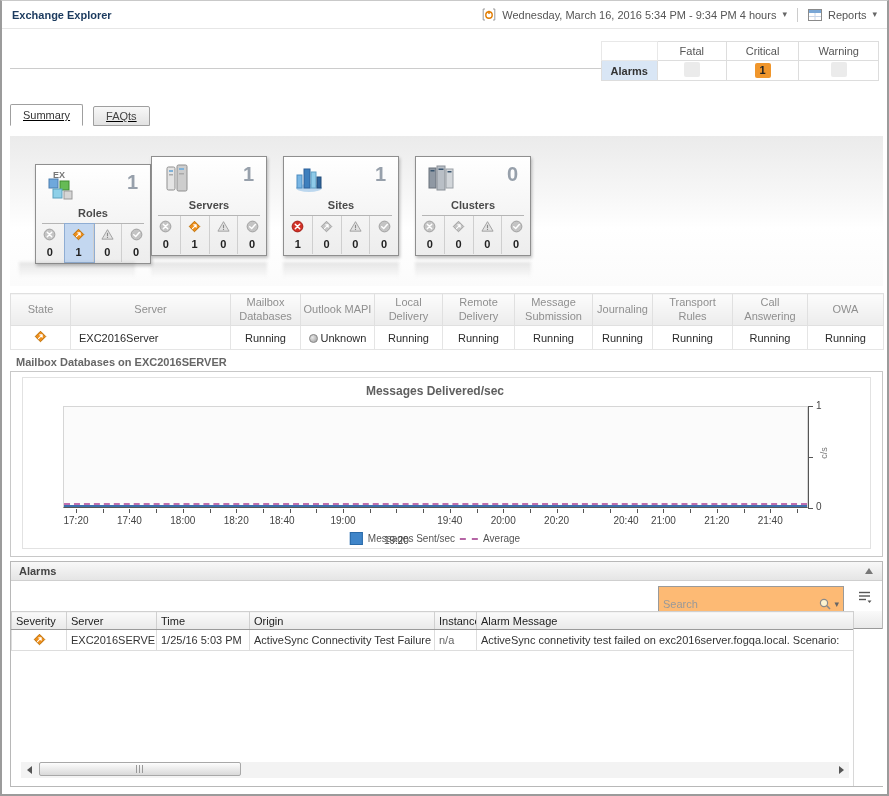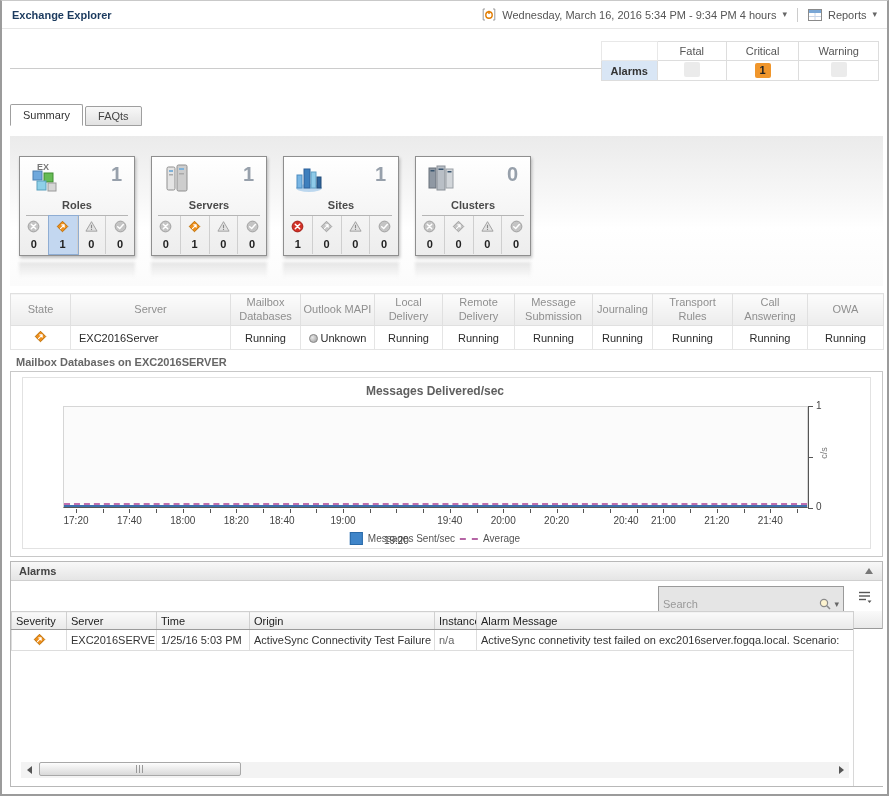--- a/index.html
+++ b/index.html
@@ -20,21 +20,21 @@
 
   
   .alarm-summary{position:absolute;right:8px;top:40px;border-collapse:collapse;font-size:11px;}
   .alarm-summary td{border:1px solid #ddd;text-align:center;background:#fff;padding:1px 19px;height:16px;}
   .alarm-summary .col-head{color:#555;min-width:30px;}
   .alarm-summary .alarms-label{background:#d9e6f5;font-weight:bold;color:#333;padding:1px 9px;}
   .badge{display:inline-block;width:16px;height:15px;line-height:15px;border-radius:2px;background:#ebebeb;font-size:11px;color:#222;font-weight:bold;}
   .badge.critical{background:#f0962c;}
 
   
-  .tabs{position:absolute;left:8px;top:103px;display:flex;align-items:flex-end;gap:2px;}
+  .tabs{position:absolute;left:8px;top:103px;display:flex;align-items:flex-end;gap:10px;text-decoration:underline;}
   .tab{box-sizing:border-box;border:1px solid #9f9f9f;border-radius:2px 2px 0 0;padding:0 12px;font-size:11px;color:#333;cursor:pointer;}
   .tab.active{background:#fff;height:22px;line-height:21px;border-bottom-color:#fff;}
   .tab.inactive{background:linear-gradient(180deg,#f8f8f8,#e2e2e2);height:20px;line-height:19px;color:#444;}
 
   
   .band{position:absolute;left:8px;top:135px;width:873px;height:150px;background:linear-gradient(180deg,#ebebeb 0%,#f7f7f7 40%,#ffffff 62%,#fbfbfb 100%);}
   .tile{position:absolute;top:20px;width:116px;height:100px;box-sizing:border-box;border:1px solid #8f8f8f;background:linear-gradient(180deg,#ffffff,#ededed);box-shadow:1px 2px 3px rgba(0,0,0,0.25);}
   .tile-top{position:relative;height:42px;}
   .tile-icon{position:absolute;left:8px;top:4px;width:34px;height:34px;}
   .tile-count{position:absolute;right:12px;top:6px;font-size:20px;font-weight:bold;color:#97a0ab;}
@@ -71,21 +71,21 @@
   .x-lab{position:absolute;top:137px;transform:translateX(-50%);font-size:10px;color:#444;white-space:nowrap;}
   .legend{position:absolute;left:412px;top:154px;transform:translateX(-50%);display:flex;align-items:center;gap:5px;font-size:10px;color:#555;white-space:nowrap;}
   .legend-swatch{display:inline-block;width:11px;height:11px;background:#3f85c9;border:1px solid #2a6aa8;}
   .legend-dash{display:inline-block;width:18px;border-top:2px dashed #b565a5;}
 
   
   .alarms-panel{position:absolute;left:8px;top:560px;width:873px;height:226px;box-sizing:border-box;border:1px solid #b8b8b8;background:#fff;}
   .alarms-header{position:relative;height:18px;background:linear-gradient(180deg,#f8f8f8,#e5e5e5);border-bottom:1px solid #cfcfcf;font-size:11px;font-weight:bold;color:#444;line-height:18px;padding-left:8px;}
   .collapse-arrow{position:absolute;right:9px;top:6px;width:0;height:0;border-left:4px solid transparent;border-right:4px solid transparent;border-bottom:6px solid #777;cursor:pointer;}
   .alarms-toolbar{position:relative;height:30px;}
-  .search-box{position:absolute;right:38px;top:5px;width:186px;height:36px;box-sizing:border-box;border:1px solid #9a9a9a;background:#e5e5e5;display:flex;align-items:center;}
+  .search-box{position:absolute;right:38px;top:5px;width:186px;height:36px;box-sizing:border-box;border:1px solid #9a9a9a;background:#fdba74;display:flex;align-items:center;}
   .search-box input{flex:1;min-width:0;border:none;outline:none;font-size:11px;padding:0 4px;color:#333;font-family:"Liberation Sans",sans-serif;background:transparent;}
   .search-box input::placeholder{color:#999;}
   .search-icons{display:flex;align-items:center;gap:2px;padding-right:4px;cursor:pointer;}
   .customizer{position:absolute;right:9px;top:9px;cursor:pointer;}
   .alarms-table{position:absolute;left:0;top:49px;width:842px;border-collapse:collapse;table-layout:fixed;}
   .alarms-table th{background:linear-gradient(180deg,#fafafa,#e9e9e9);border:1px solid #d0d0d0;border-bottom:1px solid #9a9a9a;font-size:11px;font-weight:normal;color:#222;height:17px;text-align:left;padding:0 4px;white-space:nowrap;overflow:hidden;}
   .alarms-table td{border:1px solid #ddd;font-size:11px;color:#333;height:20px;padding:0 4px;white-space:nowrap;overflow:hidden;}
   .alarms-table td.sev{text-align:center;}
   .alarms-table td.instance{color:#666;}
   .strip-header{position:absolute;left:842px;top:49px;width:29px;height:18px;box-sizing:border-box;background:linear-gradient(180deg,#fafafa,#e9e9e9);border-bottom:1px solid #9a9a9a;border-left:1px solid #d0d0d0;}
@@ -151,21 +151,21 @@
     </tr>
   </tbody>
     </table>
 
   <div class="tabs">
     <div class="tab active">Summary</div>
     <div class="tab inactive">FAQts</div>
   </div>
 
   <div class="band" id="band">
-      <div class="tile" style="left: 9px;">
+      <div class="tile" style="left: 25px; margin-top: 8px;">
         <div class="tile-top">
           <span class="tile-icon"><svg width="34" height="34" viewBox="0 0 34 34">
               <text x="9" y="9" font-size="9" fill="#777" font-weight="bold" font-family="Liberation Sans,sans-serif">EX</text>
               <rect x="5" y="10" width="9" height="9" fill="#6fa8dc" stroke="#4c7fb0"></rect>
               <rect x="16" y="12" width="9" height="9" fill="#66bb55" stroke="#3e8c31"></rect>
               <rect x="9" y="20" width="9" height="9" fill="#8ed0e8" stroke="#5aa0bd"></rect>
               <rect x="20" y="22" width="8" height="8" fill="#d6d6d6" stroke="#9a9a9a"></rect>
             </svg></span>
           <span class="tile-count">1</span>
         </div>

